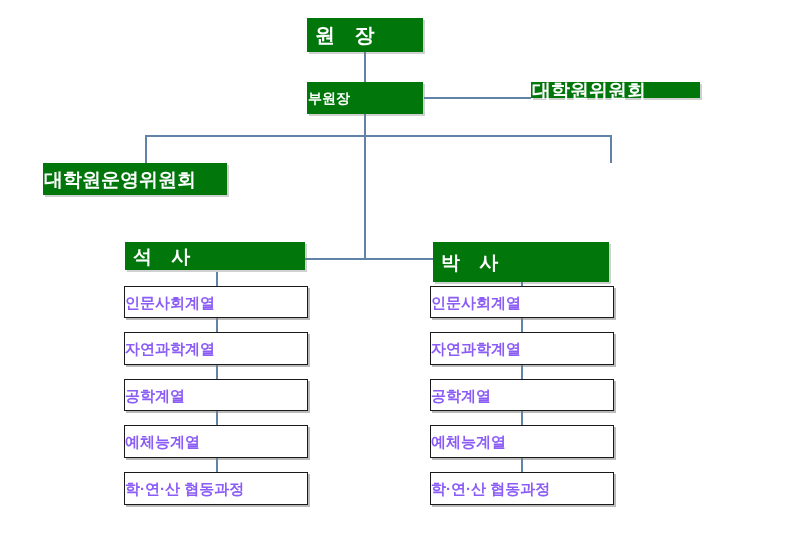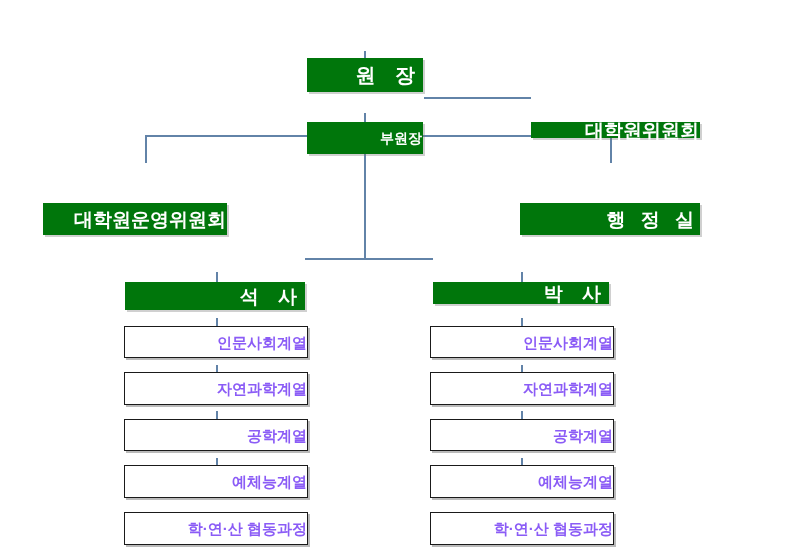--- a/index.html
+++ b/index.html
@@ -17,24 +17,23 @@
     background: #ffffff;
     overflow: hidden;
   }
 
   
   .node {
     position: absolute;
     box-sizing: border-box;
     display: flex;
     align-items: center;
-    justify-content: flex-end;
+    justify-content: flex-start;
     text-align: center;
     z-index: 3;
-    margin-top: 40px;
   }
 
   .node.green {
     background: #00760b;
     color: #ffffff;
     font-weight: bold;
     border: 1px solid #00760b;
     box-shadow: 2px 2px 0 rgba(120,120,120,0.35);
   }
 
@@ -105,29 +104,26 @@
   </div>
 
   <div class="node green" style="left:531px; top:82px; width:169px; height:16px; font-size:19px;">
     <span class="label">대학원위원회</span>
   </div>
 
   <div class="node green" style="left:43px; top:163px; width:184px; height:32px; font-size:19px;">
     <span class="label">대학원운영위원회</span>
   </div>
 
-  <div class="node green track-mid" style="left:520px; top:163px; width:180px; height:32px; font-size:19px;">
-    <span class="label">행 정 실</span>
-  </div>
 
   <div class="node green track-wide" style="left:125px; top:242px; width:180px; height:28px; font-size:19px;">
     <span class="label">석  사</span>
   </div>
 
-  <div class="node green track-wide" style="left:433px; top:242px; width:176px; height:22px; font-size:19px;">
+  <div class="node green track-wide" style="left:433px; top:242px; width:176px; height:40px; font-size:19px;">
     <span class="label">박  사</span>
   </div>
 
   <div class="node plain" style="left:124px; top:286px; width:184px; height:32px; font-size:15px;">
     <span class="label">인문사회계열</span>
   </div>
   <div class="node plain" style="left:124px; top:332px; width:184px; height:33px; font-size:15px;">
     <span class="label">자연과학계열</span>
   </div>
   <div class="node plain" style="left:124px; top:379px; width:184px; height:32px; font-size:15px;">

